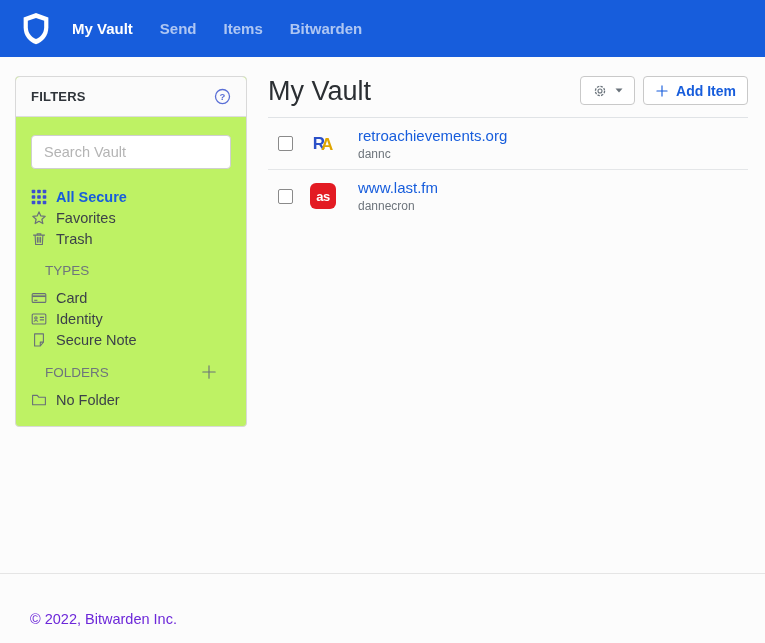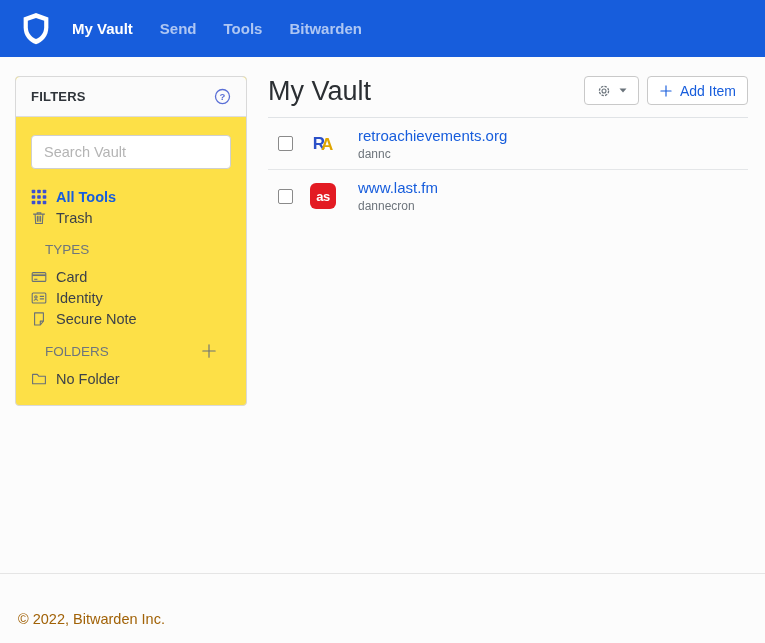--- a/index.html
+++ b/index.html
@@ -35,21 +35,21 @@
   .page {
     display: flex;
     align-items: flex-start;
     padding: 19px 17px 0 15px;
     gap: 21px;
   }
 
   
   .filters-card {
     width: 232px;
-    background: #fde047;
+    background: #bef264;
     border: 1px solid #d9d9d9;
     border-radius: 4px;
     flex: none;
   }
   .filters-header {
     display: flex;
     align-items: center;
     justify-content: space-between;
     padding: 11px 15px;
     border-bottom: 1px solid #dddddd;
@@ -109,20 +109,21 @@
     align-items: center;
     gap: 7px;
     height: 29px;
     padding: 0 11px;
     background: #fff;
     border: 1px solid #c9c9c9;
     border-radius: 4px;
     font-size: 14px;
     font-family: inherit;
     cursor: pointer;
+    font-weight: bold;
   }
   .btn-options { color: #6a737b; }
   .btn-add { color: #175DDC; }
   .title-divider { border: none; border-top: 1px solid #e0e3e6; margin-top: 11px; }
 
   .vault-list { list-style: none; }
   .vault-row {
     display: flex;
     align-items: center;
     padding: 7px 0 7px 10px;
@@ -160,38 +161,38 @@
     letter-spacing: -0.5px;
     text-align: center;
   }
 
   .item-text { display: flex; flex-direction: column; }
   .item-name { color: #175DDC; font-size: 15px; line-height: 1.2; text-decoration: none; cursor: pointer; }
   .item-sub { color: #6e757c; font-size: 12px; margin-top: 2px; }
 
   
   .footer-divider { position: absolute; left: 0; right: 0; top: 573px; border: none; border-top: 1px solid #e5e5e5; }
-  .footer-text { position: absolute; left: 18px; top: 611px; font-size: 14.5px; color: #a16207; }
+  .footer-text { position: absolute; left: 30px; top: 611px; font-size: 14.5px; color: #6d28d9; }
 
   svg { display: block; }
 </style>
 </head>
 <body>
 
 <header class="topnav">
   <span>
     <svg class="brand-logo" viewBox="0 0 24 28">
       <path d="M12 0.8 L22.6 4.5 V13 C22.6 20.3 18.1 25.6 12 27.5 C5.9 25.6 1.4 20.3 1.4 13 V4.5 Z" fill="#ffffff"></path>
       <path d="M12 4.9 L19 7.4 V13 C19 17.9 16 21.5 12 23 C8 21.5 5 17.9 5 13 V7.4 Z" fill="#175DDC"></path>
     </svg>
   </span>
   <ul class="nav-links">
     <li><a class="nav-link active">My Vault</a></li>
     <li><a class="nav-link">Send</a></li>
-    <li><a class="nav-link">Tools</a></li>
+    <li><a class="nav-link">Items</a></li>
     <li><a class="nav-link">Bitwarden</a></li>
   </ul>
 </header>
 
 <div class="page">
 
   <aside class="filters-card">
     <div class="filters-header">
       <span class="filters-title">FILTERS</span>
       <button class="help-btn" aria-label="help">
@@ -213,21 +214,29 @@
                 <rect x="6.2" y="0.7" width="3.6" height="3.6" rx="0.8"></rect>
                 <rect x="11.7" y="0.7" width="3.6" height="3.6" rx="0.8"></rect>
               <rect x="0.7" y="6.2" width="3.6" height="3.6" rx="0.8"></rect>
                 <rect x="6.2" y="6.2" width="3.6" height="3.6" rx="0.8"></rect>
                 <rect x="11.7" y="6.2" width="3.6" height="3.6" rx="0.8"></rect>
               <rect x="0.7" y="11.7" width="3.6" height="3.6" rx="0.8"></rect>
                 <rect x="6.2" y="11.7" width="3.6" height="3.6" rx="0.8"></rect>
                 <rect x="11.7" y="11.7" width="3.6" height="3.6" rx="0.8"></rect>
             </svg>
           </span>
-          <span>All Tools</span>
+          <span>All Secure</span>
+        </li>
+        <li class="filter-item">
+          <span class="f-icon">
+            <svg viewBox="0 0 16 16" width="16" height="16" fill="none" stroke="currentColor" stroke-width="1.2" stroke-linejoin="round">
+              <path d="M8 1.9l1.8 4 4.4.45-3.3 2.9.95 4.3L8 11.3l-3.85 2.25.95-4.3-3.3-2.9 4.4-.45z"></path>
+            </svg>
+          </span>
+          <span>Favorites</span>
         </li>
         <li class="filter-item">
           <span class="f-icon">
             <svg viewBox="0 0 16 16" width="16" height="16" fill="none" stroke="currentColor" stroke-width="1.1" stroke-linecap="round">
               <path d="M2.5 4.1h11M6.2 4.1V2.7h3.6v1.4M4.1 4.1l.55 9.4h6.7l.55-9.4"></path>
               <path d="M6.4 6.4v4.8M8 6.4v4.8M9.6 6.4v4.8"></path>
             </svg>
           </span>
           <span>Trash</span>
         </li>

